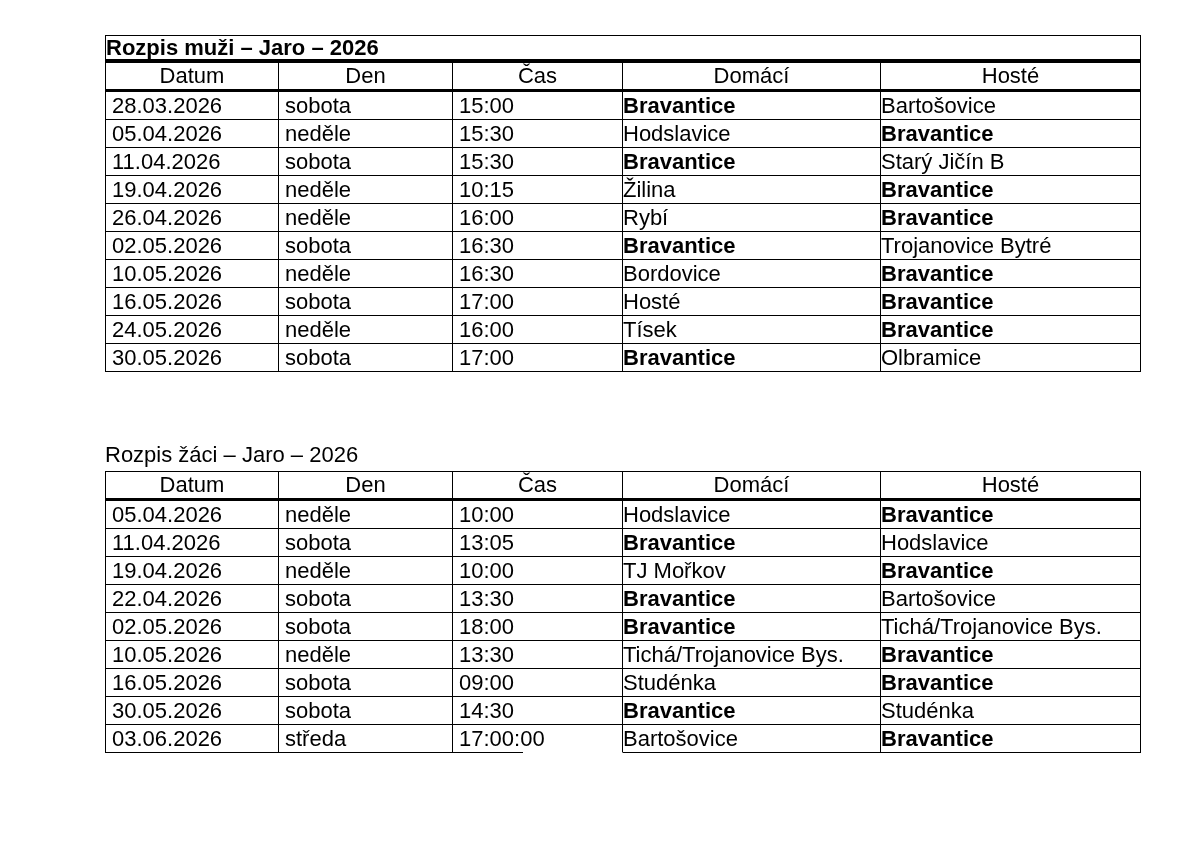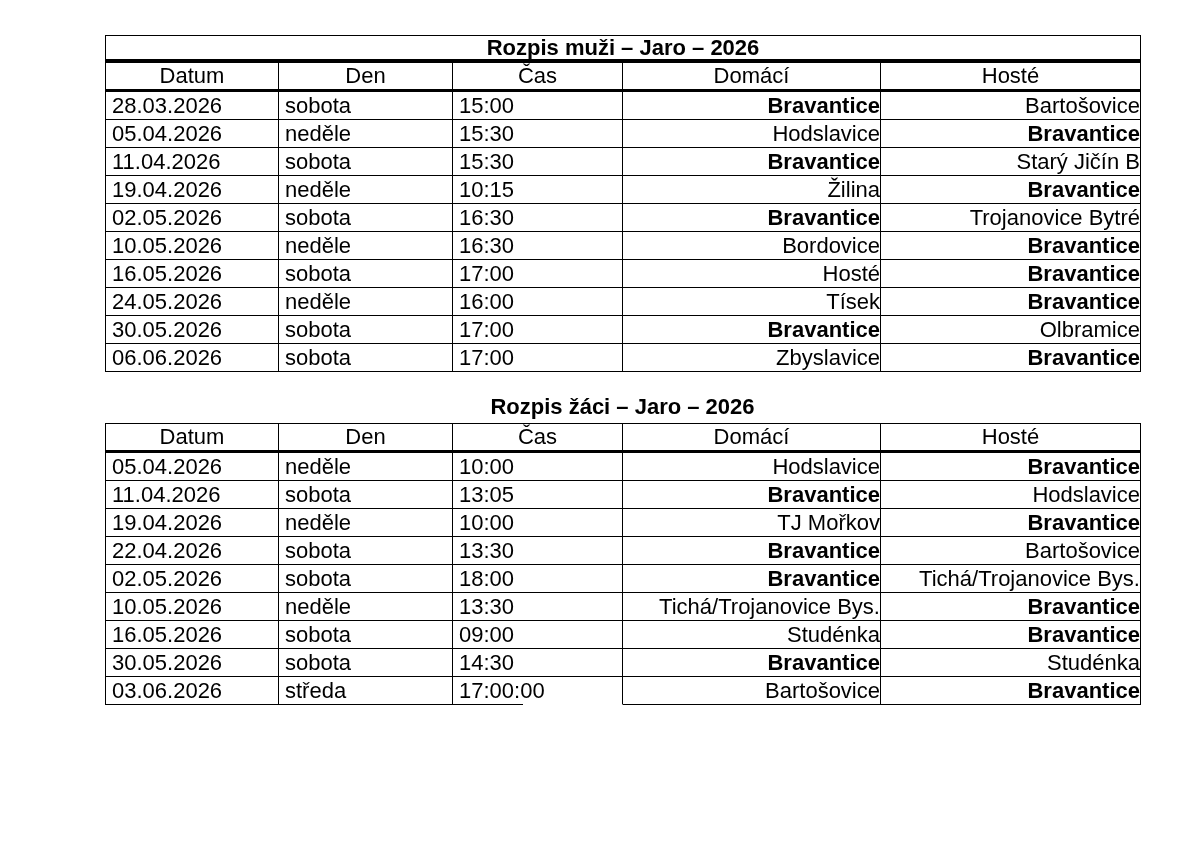--- a/index.html
+++ b/index.html
@@ -38,34 +38,34 @@
     overflow: hidden;
   }
   th {
     font-weight: normal;
     text-align: center;
     border-bottom: 3px solid #000;
     height: 29px;
   }
   .title-cell {
     font-weight: bold;
-    text-align: center;
+    text-align: left;
     border-bottom: 4px solid #000;
     height: 27px;
   }
   .al { text-align: left; padding-left: 6px; }
-  .ac { text-align: right; }
+  .ac { text-align: left; }
   .em { font-weight: bold; }
   .standalone-title {
     width: 1035px;
-    text-align: center;
-    font-weight: bold;
+    text-align: left;
+    font-weight: normal;
     font-size: 22px;
     line-height: 25px;
-    margin: 22px 0 4px 0;
+    margin: 70px 0 4px 0;
   }
   
   #table-zaci tr.data-row:last-child td:nth-child(3) {
     border-bottom-color: transparent;
     background: linear-gradient(#000, #000) no-repeat left bottom;
     background-size: 70px 1px;
     background-origin: border-box;
     background-clip: border-box;
   }
 </style>
@@ -116,20 +116,27 @@
             <td class="ac">Starý Jičín B</td>
           </tr>
           <tr class="data-row">
             <td class="al">19.04.2026</td>
             <td class="al">neděle</td>
             <td class="al">10:15</td>
             <td class="ac">Žilina</td>
             <td class="ac em">Bravantice</td>
           </tr>
           <tr class="data-row">
+            <td class="al">26.04.2026</td>
+            <td class="al">neděle</td>
+            <td class="al">16:00</td>
+            <td class="ac">Rybí</td>
+            <td class="ac em">Bravantice</td>
+          </tr>
+          <tr class="data-row">
             <td class="al">02.05.2026</td>
             <td class="al">sobota</td>
             <td class="al">16:30</td>
             <td class="ac em">Bravantice</td>
             <td class="ac">Trojanovice Bytré</td>
           </tr>
           <tr class="data-row">
             <td class="al">10.05.2026</td>
             <td class="al">neděle</td>
             <td class="al">16:30</td>
@@ -149,27 +156,20 @@
             <td class="al">16:00</td>
             <td class="ac">Tísek</td>
             <td class="ac em">Bravantice</td>
           </tr>
           <tr class="data-row">
             <td class="al">30.05.2026</td>
             <td class="al">sobota</td>
             <td class="al">17:00</td>
             <td class="ac em">Bravantice</td>
             <td class="ac">Olbramice</td>
-          </tr>
-          <tr class="data-row">
-            <td class="al">06.06.2026</td>
-            <td class="al">sobota</td>
-            <td class="al">17:00</td>
-            <td class="ac">Zbyslavice</td>
-            <td class="ac em">Bravantice</td>
           </tr>
         </tbody>
     </table>
   </section>
 
   <section>
     <div class="standalone-title">Rozpis žáci – Jaro – 2026</div>
     <table class="schedule" id="table-zaci">
       <colgroup>
         <col style="width:173px">

